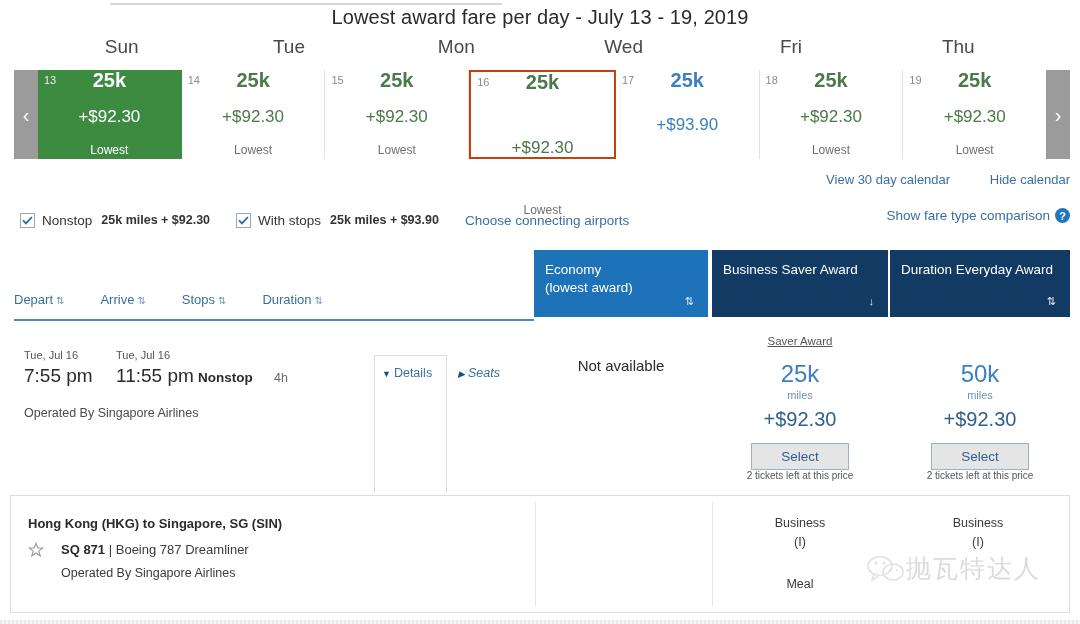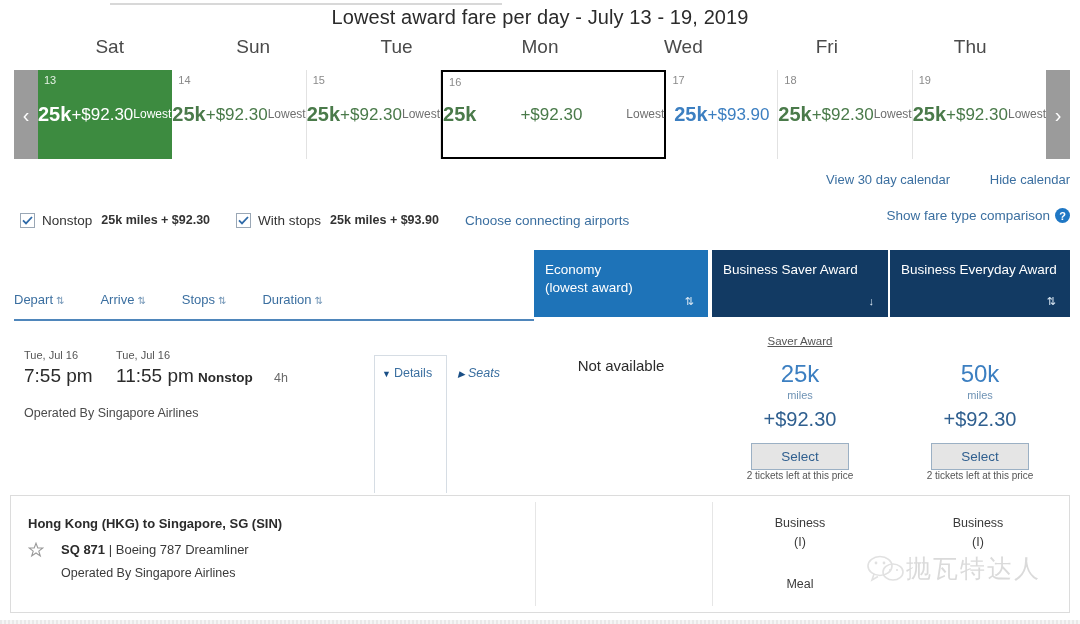--- a/index.html
+++ b/index.html
@@ -40,39 +40,39 @@
   }
   .cal-arrow {
     width:24px; flex:0 0 24px; background:#9b9b9b;
     display:flex; align-items:center; justify-content:center;
     color:#ffffff; font-size:20px; line-height:1; user-select:none;
   }
   .cal-days { flex:1 1 auto; display:flex; }
   .cal-cell {
     flex:1 1 0; position:relative; background:#ffffff;
     border-right:1px solid #e2e2e2;
-    display:flex; flex-direction:row; align-items:center; justify-content:center;
+    display:flex; flex-direction:column; align-items:center; justify-content:space-between;
   }
   .cal-cell:last-child { border-right:none; }
   .cal-cell .daynum {
     position:absolute; left:6px; top:4px; font-size:11px; color:#8a8a8a;
   }
   .cal-cell .miles { font-size:20px; font-weight:bold; color:#4a7a4a; line-height:1.05; }
   .cal-cell .cash  { font-size:17px; color:#4a7a4a; line-height:1.25; }
   .cal-cell .lowest{ font-size:12px; color:#6f6f6f; line-height:1.4; }
 
   .cal-cell.selected {
     background:#3d8b40; border-right:1px solid #3d8b40;
   }
   .cal-cell.selected .daynum { color:#e4f1e4; }
   .cal-cell.selected .miles,
   .cal-cell.selected .cash,
   .cal-cell.selected .lowest { color:#ffffff; }
 
-  .cal-cell.focused { border:2px solid #000000;gap:44px; }
+  .cal-cell.focused { border:2px solid #c2410c;gap:44px; }
   .cal-cell.blue .miles, .cal-cell.blue .cash { color:#3c7fc1; }
 
   
   .cal-links {
     position:absolute; top:172px; right:10px;
     font-size:13px; color:#3b6fa0;
   }
   .cal-links a { color:#3b6fa0; text-decoration:none; margin-left:36px; cursor:pointer; }
 
   
@@ -217,21 +217,20 @@
 </head>
 <body>
 
 <div id="root">
 
   <div class="top-rule"></div>
 
   <div class="cal-title">Lowest award fare per day - July 13 - 19, 2019</div>
 
   <div class="dow-row" id="dow-row">
-      <div class="dow">Sat</div>
       <div class="dow">Sun</div>
       <div class="dow">Tue</div>
       <div class="dow">Mon</div>
       <div class="dow">Wed</div>
       <div class="dow">Fri</div>
       <div class="dow">Thu</div>
     </div>
 
   <div class="cal-strip">
     <div class="cal-arrow">‹</div>
@@ -316,21 +315,21 @@
     <div class="fare-head active" id="head-economy">
       <div>Economy</div>
       <div>(lowest award)</div>
       <span class="sortmark">⇅</span>
     </div>
     <div class="fare-head dark" id="head-saver">
       <div>Business Saver Award</div>
       <span class="sortmark">↓</span>
     </div>
     <div class="fare-head dark" id="head-every">
-      <div>Business Everyday Award</div>
+      <div>Duration Everyday Award</div>
       <span class="sortmark">⇅</span>
     </div>
   </div>
 
   <div class="sort-bar" id="sort-bar">
       <span class="sort-item"><span>Depart</span><span class="arrows">⇅</span></span>
       <span class="sort-item"><span>Arrive</span><span class="arrows">⇅</span></span>
       <span class="sort-item"><span>Stops</span><span class="arrows">⇅</span></span>
       <span class="sort-item"><span>Duration</span><span class="arrows">⇅</span></span>
     </div>

